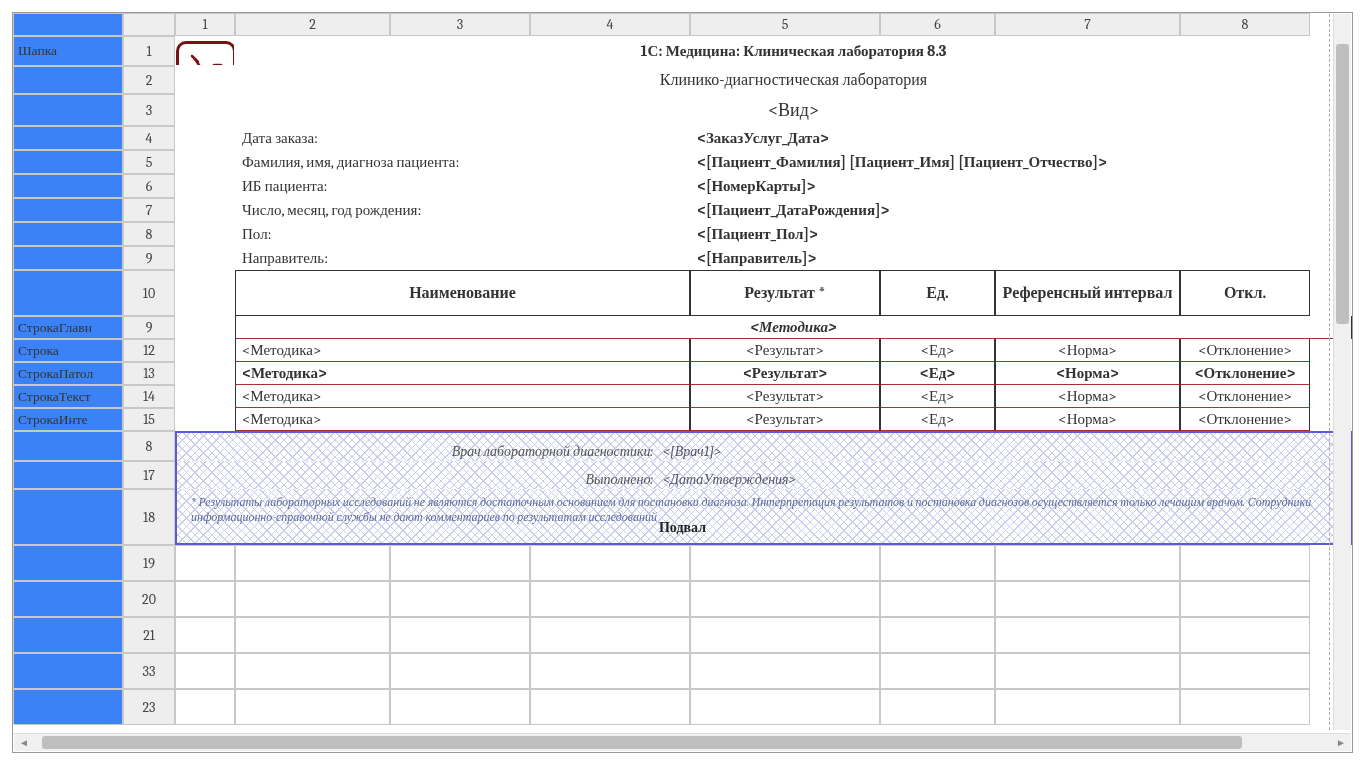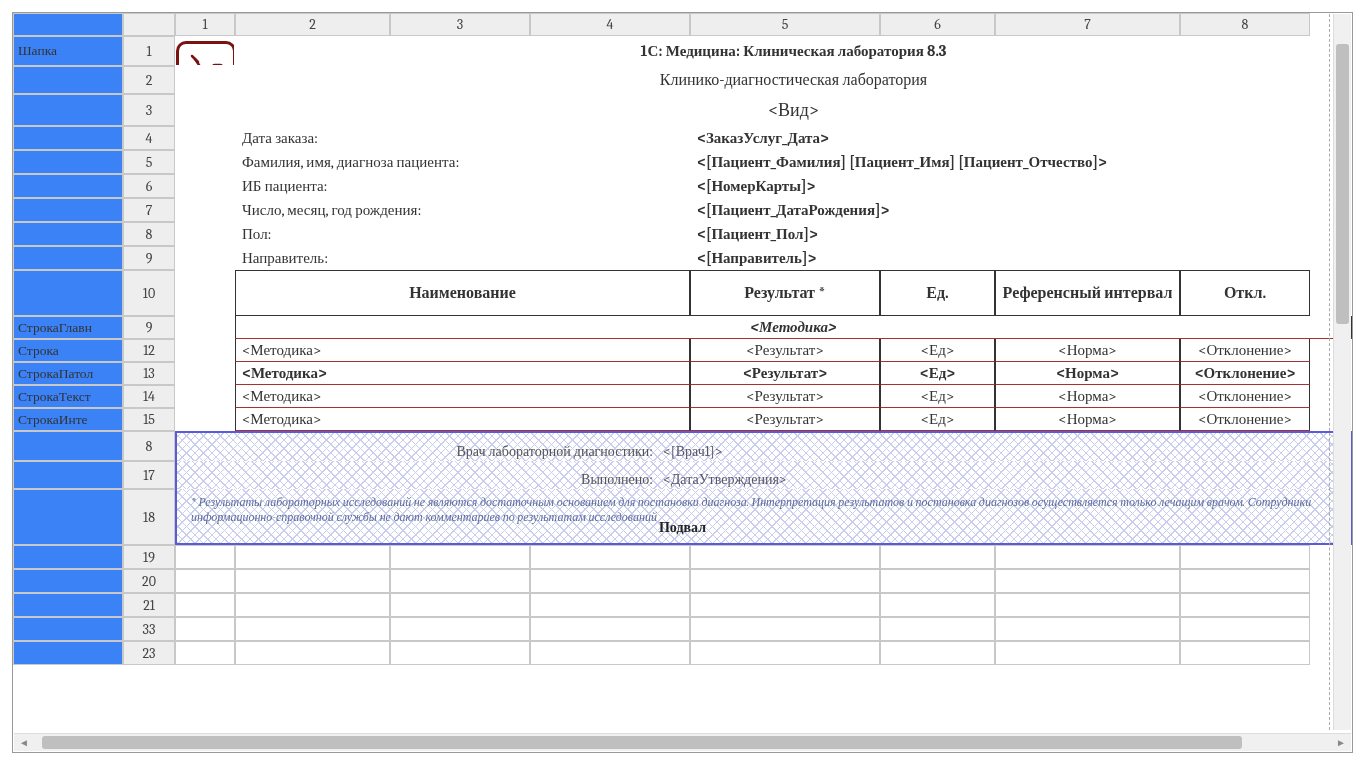--- a/index.html
+++ b/index.html
@@ -112,21 +112,21 @@
   .patol .tbody-cell { font-weight: bold; }
   .tcenter { justify-content: center; }
   .footer-zone {
     position: relative;
   }
   .hatch {
     background: repeating-linear-gradient(45deg, #c9cdee 0, #c9cdee 1px, transparent 1px, transparent 6px),
                 repeating-linear-gradient(-45deg, #c9cdee 0, #c9cdee 1px, transparent 1px, transparent 6px);
     border: 2px solid #5b5bd6;
   }
-  .footer-text { color: #555; margin-top: 8px; }
+  .footer-text { font-style: italic; color: #555; margin-top: 8px; }
   .footer-small { font-size: 12px; color: #5c6b9a; white-space: normal; line-height: 1.25; padding: 6px 14px; font-style: italic;}
   .pod-label {
     position: absolute;
     left: 50%;
     transform: translateX(-50%);
     top: 52px;
     font-weight: bold;
     color: #222;
     font-style: normal;
     z-index: 5;
@@ -164,21 +164,21 @@
     position: absolute;
     left: 28px; top: 2px; bottom: 2px; width: 1200px;
     background: #bfbfbf;
     border-radius: 3px;
   }
   .hscroll-arrow {
     position: absolute; top: 0; bottom: 0; width: 20px;
     display: flex; align-items: center; justify-content: center;
     color: #888; font-size: 10px;
   }
-  .empty-row .cell { height: 24px; }
+  .empty-row .cell { height: 36px; }
   .view-row { font-size: 18px; }
 </style>
 </head>
 <body>
 
 <div class="viewport">
 <div class="frame">
 
   <div class="row">
     <div class="cell hdr rowlabel"></div>

